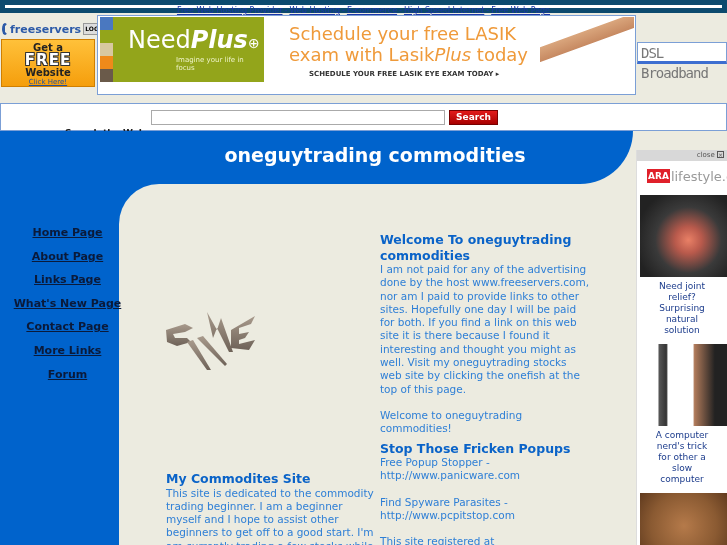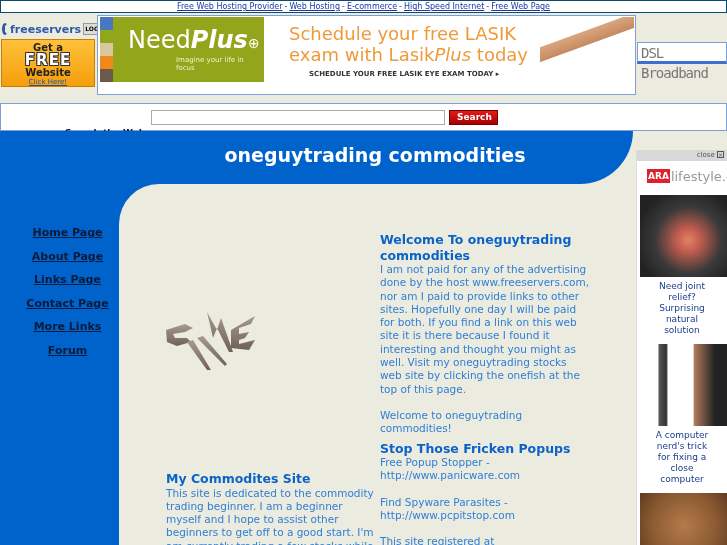--- a/index.html
+++ b/index.html
@@ -8,21 +8,21 @@
       background: #ecebe0;
       font-family: "DejaVu Sans", sans-serif;
       position: relative;
     }
     .abs { position: absolute; }
 
     
     #toplinks {
       left: 0; top: 0; width: 727px; height: 13px;
       background: #fff;
-      border: 1px solid #0c4a6e;
+      border: 5px solid #0c4a6e;
       font-size: 8px; line-height: 11px;
       text-align: center;
       color: #1c36a8;
     }
     #toplinks a { color: #1c36a8; text-decoration: underline; }
     #toplinks .sep { color: #1c36a8; margin: 0 2px; }
 
     
     #fs-logo {
       left: 0; top: 20px; width: 96px; height: 18px;
@@ -93,21 +93,21 @@
       left: 65px; top: 128px; font-size: 9px; font-weight: bold; color: #222;
     }
     #search-input {
       left: 151px; top: 110px; width: 294px; height: 15px;
       border: 1px solid #aaa; background: #fff;
     }
     #search-btn {
       left: 449px; top: 110px; width: 49px; height: 15px;
       background: linear-gradient(#e21b1b, #a80000);
       border: 1px solid #700; color: #fff;
-      font-size: 9px; font-weight: bold; line-height: 13px; padding-left: 7px;
+      font-size: 9px; font-weight: bold; text-align: center; line-height: 13px;
     }
 
     
     #blue-left { left: 0; top: 131px; width: 119px; height: 414px; background: #0063cc; }
     #blue-top {
       left: 0; top: 131px; width: 633px; height: 53px;
       background: #0063cc; border-radius: 0 0 55px 0;
     }
     #content-bg {
       left: 119px; top: 184px; width: 515px; height: 361px;
@@ -210,20 +210,21 @@
 <div id="blue-left" class="abs"></div>
 <div id="content-corner" class="abs"></div>
 <div id="blue-top" class="abs"></div>
 <div id="content-bg" class="abs"></div>
 <div id="site-title" class="abs">oneguytrading commodities</div>
 
 <nav id="nav" class="abs">
   <a href="#">Home Page</a>
   <a href="#">About Page</a>
   <a href="#">Links Page</a>
+  <a href="#">What's New Page</a>
   <a href="#">Contact Page</a>
   <a href="#">More Links</a>
   <a href="#">Forum</a>
 </nav>
 
 <div id="fish" class="abs">
   <svg width="96" height="64" viewBox="0 0 96 64">
     <defs>
       <linearGradient id="g" x1="0" y1="0" x2="0" y2="1">
         <stop offset="0" stop-color="#a89a8c"></stop>
@@ -262,15 +263,15 @@
     <span>close</span>
     <span class="closebox">×</span>
   </div>
   <div class="ara">
     <b>ARA</b>
     <span>lifestyle.com</span>
   </div>
   <div class="img img1"></div>
   <div class="cap" style="white-space:normal;">Need joint relief? Surprising natural solution</div>
   <div class="img img2"></div>
-  <div class="cap" style="white-space:normal;">A computer nerd's trick for fixing a close computer</div>
+  <div class="cap" style="white-space:normal;">A computer nerd's trick for other a slow computer</div>
   <div class="img img3"></div>
 </div>
 
 </body></html>

